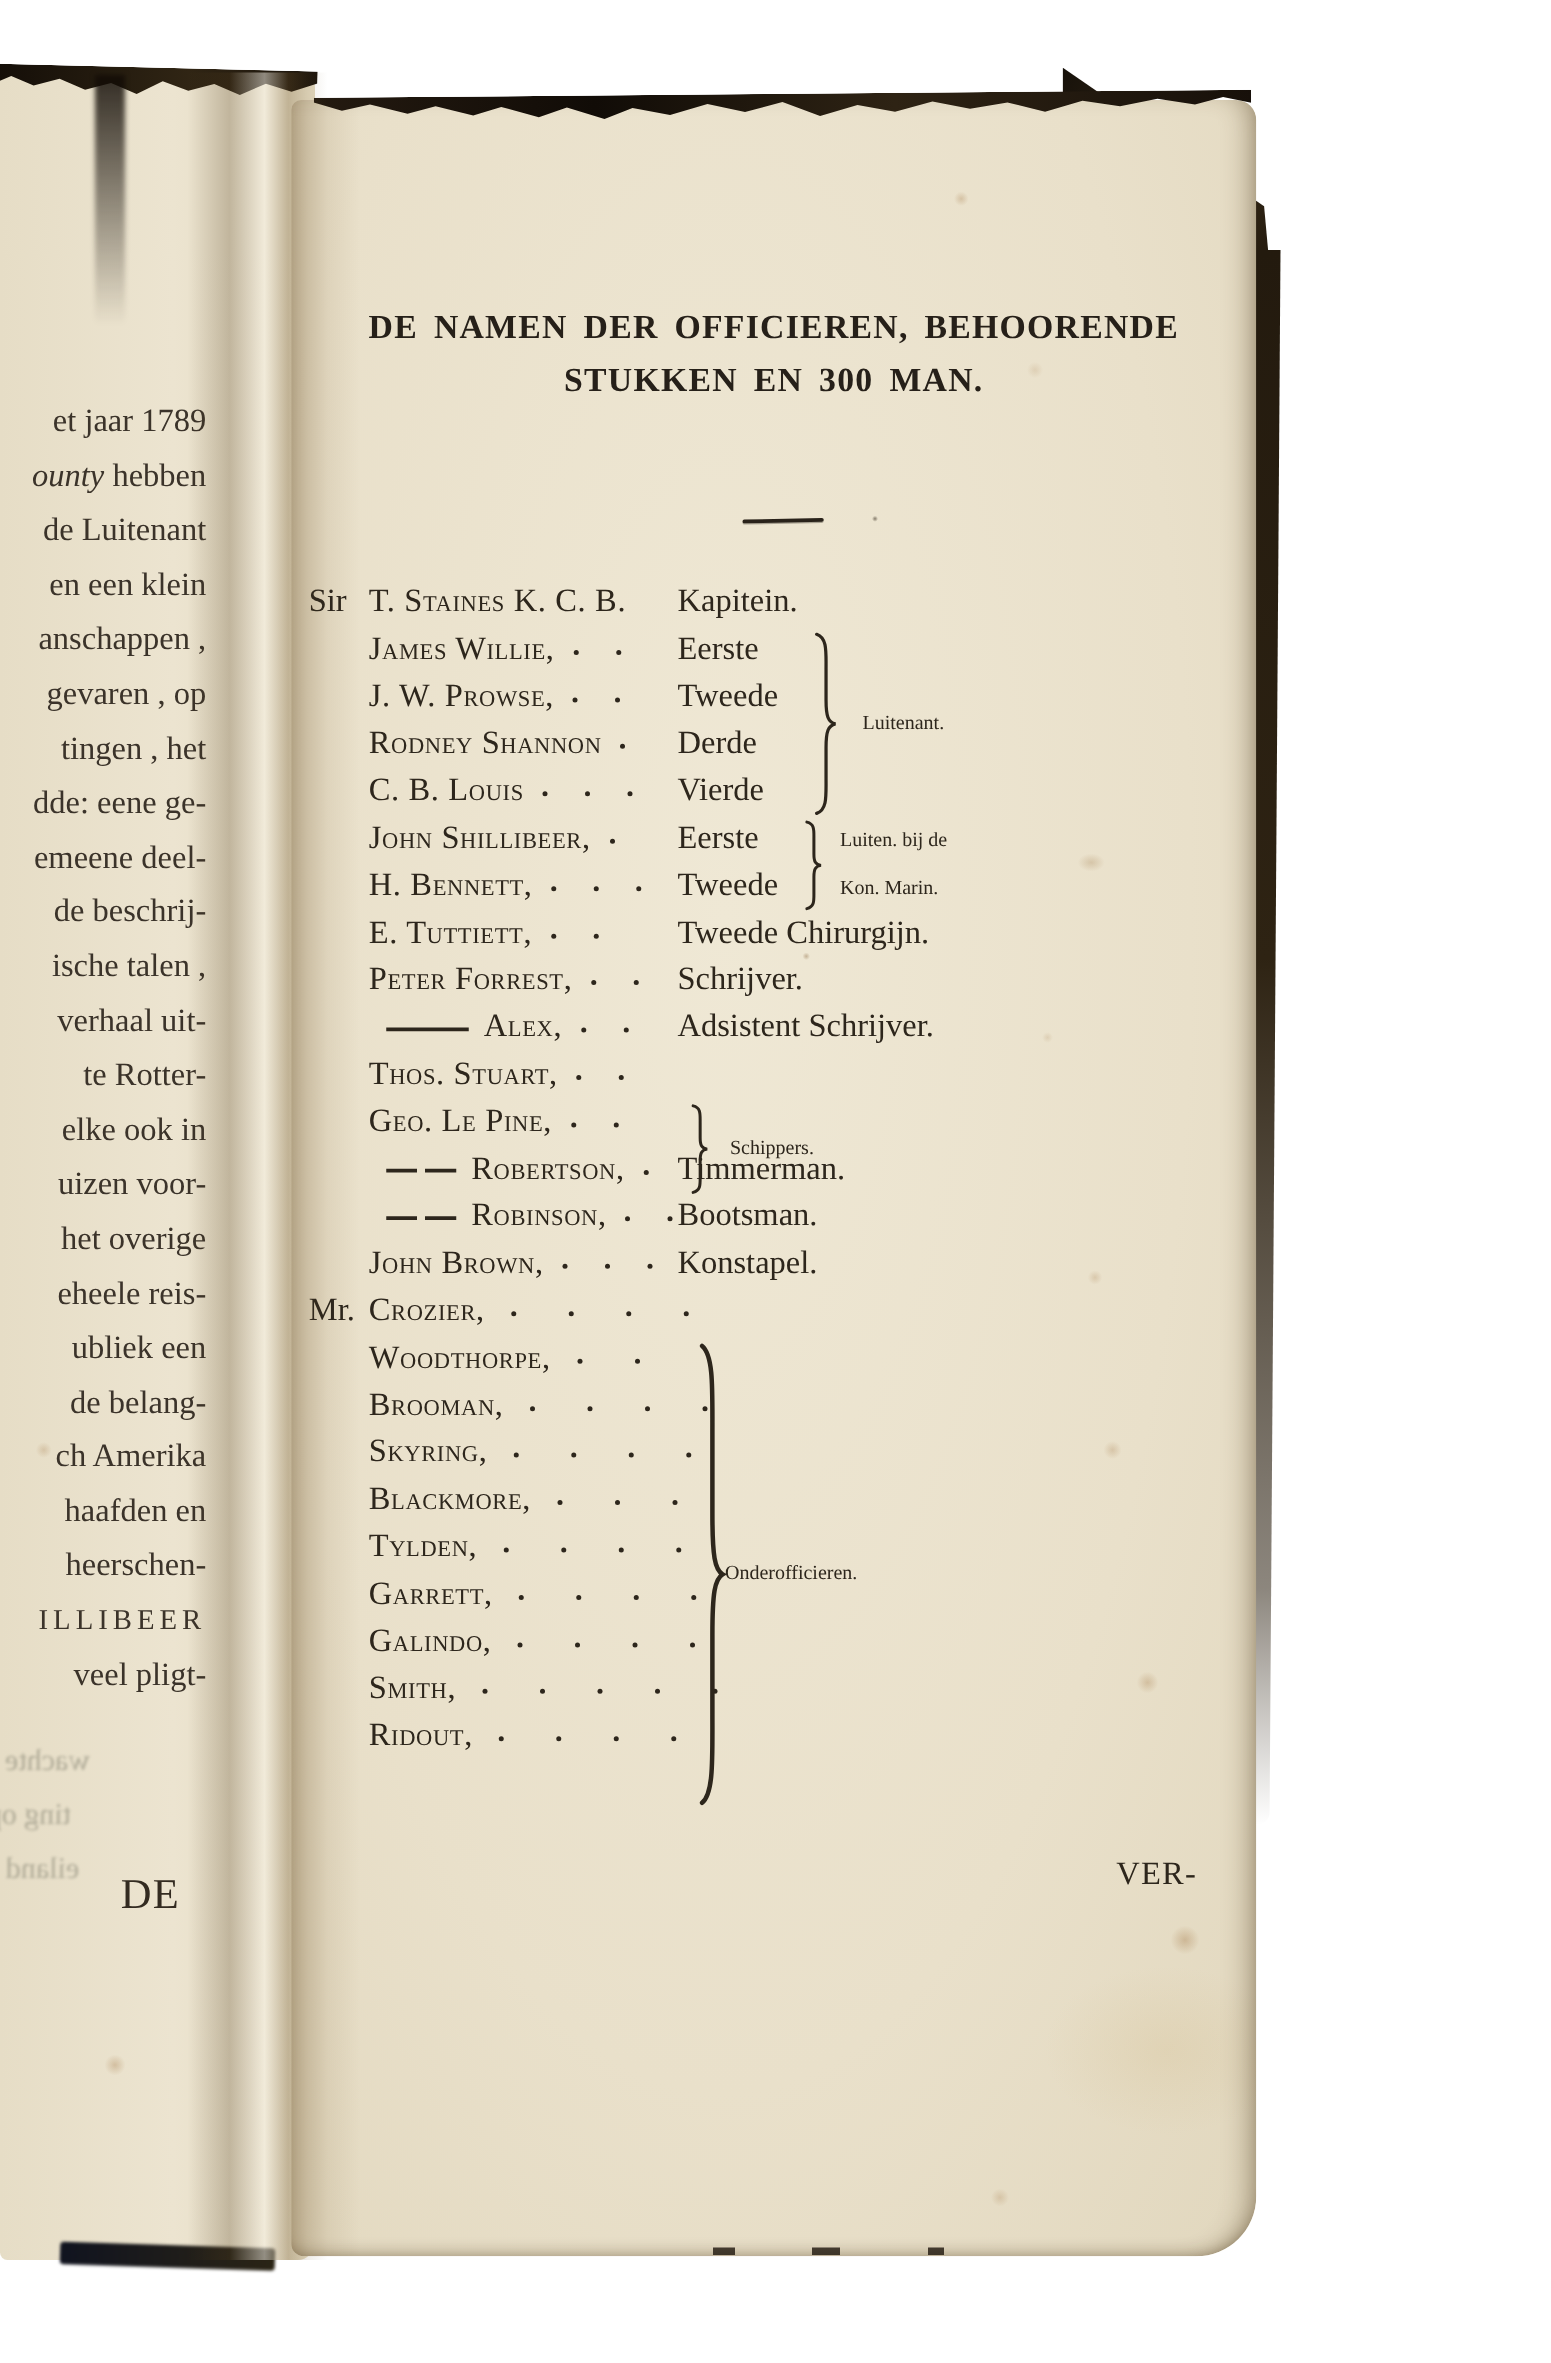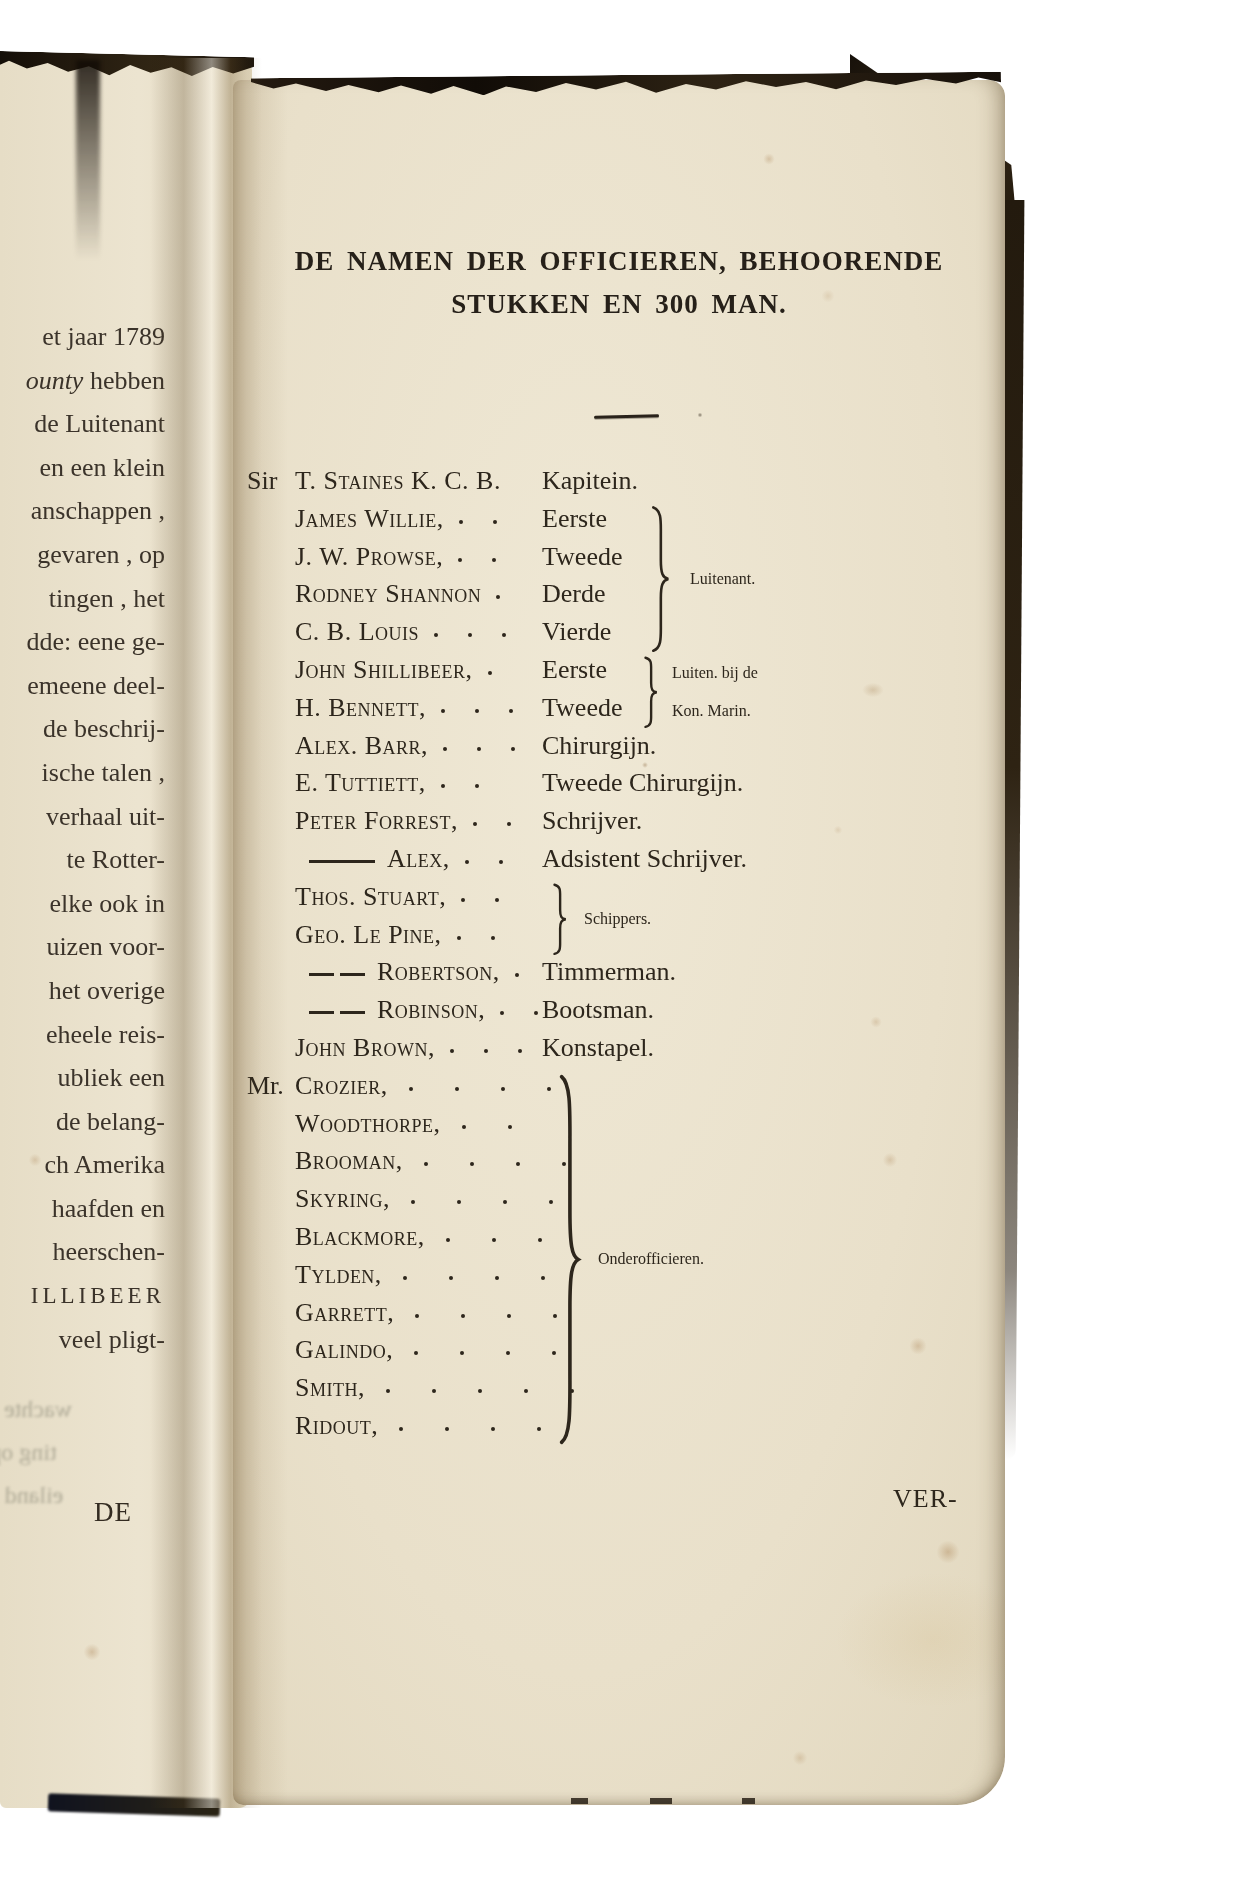--- a/index.html
+++ b/index.html
@@ -26,21 +26,21 @@
     background:linear-gradient(180deg,rgba(18,12,6,.85),rgba(18,12,6,0));filter:blur(2px);}
   .lp-bottom{position:absolute;left:48px;top:1736px;width:172px;height:18px;
     background:linear-gradient(90deg,#10131f,#2a2415);transform:rotate(1.8deg);
     border-radius:3px;filter:blur(1.2px);}
   .lp-text{position:absolute;right:87px;top:255px;width:340px;text-align:right;
     font-size:26px;line-height:43.6px;color:#3b332a;white-space:nowrap;}
   .lp-line.sc{font-size:23px;letter-spacing:4px;}
   .lp-ghost{position:absolute;right:70px;top:1328px;width:220px;text-align:right;
     transform:scaleX(-1);filter:blur(1.4px);opacity:.45;color:#6a6a5a;
     font-size:24px;line-height:43px;white-space:nowrap;}
-  .lp-catchword{position:absolute;right:120px;top:1437px;font-size:27px;color:#332b21;letter-spacing:1px;}
+  .lp-catchword{position:absolute;right:108px;top:1437px;font-size:34px;color:#332b21;letter-spacing:1px;}
   
   .gutter{position:absolute;left:150px;top:58px;width:112px;height:1750px;pointer-events:none;
     background:linear-gradient(90deg,rgba(80,60,30,0) 0%,rgba(80,60,30,.26) 30%,
       rgba(252,248,238,.5) 55%,rgba(110,85,45,.30) 72%,rgba(110,85,45,.1) 86%,rgba(110,85,45,0) 100%);}
   
   .right-page{position:absolute;left:233px;top:80px;width:772px;height:1725px;
     background:
       radial-gradient(circle 8px  at 536px 79px,  rgba(150,100,45,.25), transparent 72%),
       radial-gradient(circle 9px  at 595px 216px, rgba(150,100,45,.14), transparent 72%),
       radial-gradient(ellipse 15px 10px at 640px 610px, rgba(140,95,40,.22), transparent 72%),
@@ -140,21 +140,20 @@
     </div>
     <div class="divider"></div>
     <div class="list">
         <div class="row"><span class="pfx">Sir</span><span class="name">T. Staines K. C. B.</span><span class="dots"></span><span class="role">Kapitein.</span></div>
         <div class="row"><span class="pfx"></span><span class="name">James Willie,</span><span class="dots"><span class="dot"></span><span class="dot"></span></span><span class="role">Eerste</span></div>
         <div class="row"><span class="pfx"></span><span class="name">J. W. Prowse,</span><span class="dots"><span class="dot"></span><span class="dot"></span></span><span class="role">Tweede</span></div>
         <div class="row"><span class="pfx"></span><span class="name">Rodney Shannon</span><span class="dots"><span class="dot"></span></span><span class="role">Derde</span></div>
         <div class="row"><span class="pfx"></span><span class="name">C. B. Louis</span><span class="dots"><span class="dot"></span><span class="dot"></span><span class="dot"></span></span><span class="role">Vierde</span></div>
         <div class="row"><span class="pfx"></span><span class="name">John Shillibeer,</span><span class="dots"><span class="dot"></span></span><span class="role">Eerste</span></div>
         <div class="row"><span class="pfx"></span><span class="name">H. Bennett,</span><span class="dots"><span class="dot"></span><span class="dot"></span><span class="dot"></span></span><span class="role">Tweede</span></div>
-        <div class="row"><span class="pfx"></span><span class="name">Alex. Barr,</span><span class="dots"><span class="dot"></span><span class="dot"></span><span class="dot"></span></span><span class="role">Chirurgijn.</span></div>
         <div class="row"><span class="pfx"></span><span class="name">E. Tuttiett,</span><span class="dots"><span class="dot"></span><span class="dot"></span></span><span class="role">Tweede Chirurgijn.</span></div>
         <div class="row"><span class="pfx"></span><span class="name">Peter Forrest,</span><span class="dots"><span class="dot"></span><span class="dot"></span></span><span class="role">Schrijver.</span></div>
         <div class="row"><span class="pfx"></span><span class="dash long"></span><span class="name">Alex,</span><span class="dots"><span class="dot"></span><span class="dot"></span></span><span class="role">Adsistent Schrijver.</span></div>
         <div class="row"><span class="pfx"></span><span class="name">Thos. Stuart,</span><span class="dots"><span class="dot"></span><span class="dot"></span></span></div>
         <div class="row"><span class="pfx"></span><span class="name">Geo. Le Pine,</span><span class="dots"><span class="dot"></span><span class="dot"></span></span></div>
         <div class="row"><span class="pfx"></span><span class="dash short"></span><span class="name">Robertson,</span><span class="dots"><span class="dot"></span></span><span class="role">Timmerman.</span></div>
         <div class="row"><span class="pfx"></span><span class="dash short"></span><span class="name">Robinson,</span><span class="dots"><span class="dot"></span><span class="dot"></span></span><span class="role">Bootsman.</span></div>
         <div class="row"><span class="pfx"></span><span class="name">John Brown,</span><span class="dots"><span class="dot"></span><span class="dot"></span><span class="dot"></span></span><span class="role">Konstapel.</span></div>
         <div class="row"><span class="pfx">Mr.</span><span class="name">Crozier,</span><span class="dots wide"><span class="dot"></span><span class="dot"></span><span class="dot"></span><span class="dot"></span></span></div>
         <div class="row"><span class="pfx"></span><span class="name">Woodthorpe,</span><span class="dots wide"><span class="dot"></span><span class="dot"></span></span></div>
@@ -188,21 +187,21 @@
             <path d="M4 1 C14 3 13 10 13 20 L13 37 C13 46 15 49 22 50 C15 51 13 54 13 63 L13 80 C13 90 14 97 4 99" fill="none" stroke="#2d261c" stroke-width="2.4" stroke-linecap="round" vector-effect="non-scaling-stroke"></path>
           </svg>
           <div class="brace-label" style="left: 32px; top: 16.3px;">
             <div>Schippers.</div>
           </div>
         </div>
         <div class="brace-group" style="left: 311px; top: 606.8px; width: 22px; height: 373px;">
           <svg viewBox="0 0 24 100" preserveAspectRatio="none" width="22" height="373">
             <path d="M4 1 C14 3 13 10 13 20 L13 37 C13 46 15 49 22 50 C15 51 13 54 13 63 L13 80 C13 90 14 97 4 99" fill="none" stroke="#2d261c" stroke-width="3.6" stroke-linecap="round" vector-effect="non-scaling-stroke"></path>
           </svg>
-          <div class="brace-label" style="left: 40px; top: 167.5px; text-align: right;">
+          <div class="brace-label" style="left: 22px; top: 167.5px; text-align: right;">
             <div>Onderofficieren.</div>
           </div>
         </div>
       </div>
     <div class="rp-catchword">VER-</div>
     <div class="rp-bottom"></div>
   </div>
 
   <div class="gutter"></div>
 </div>

